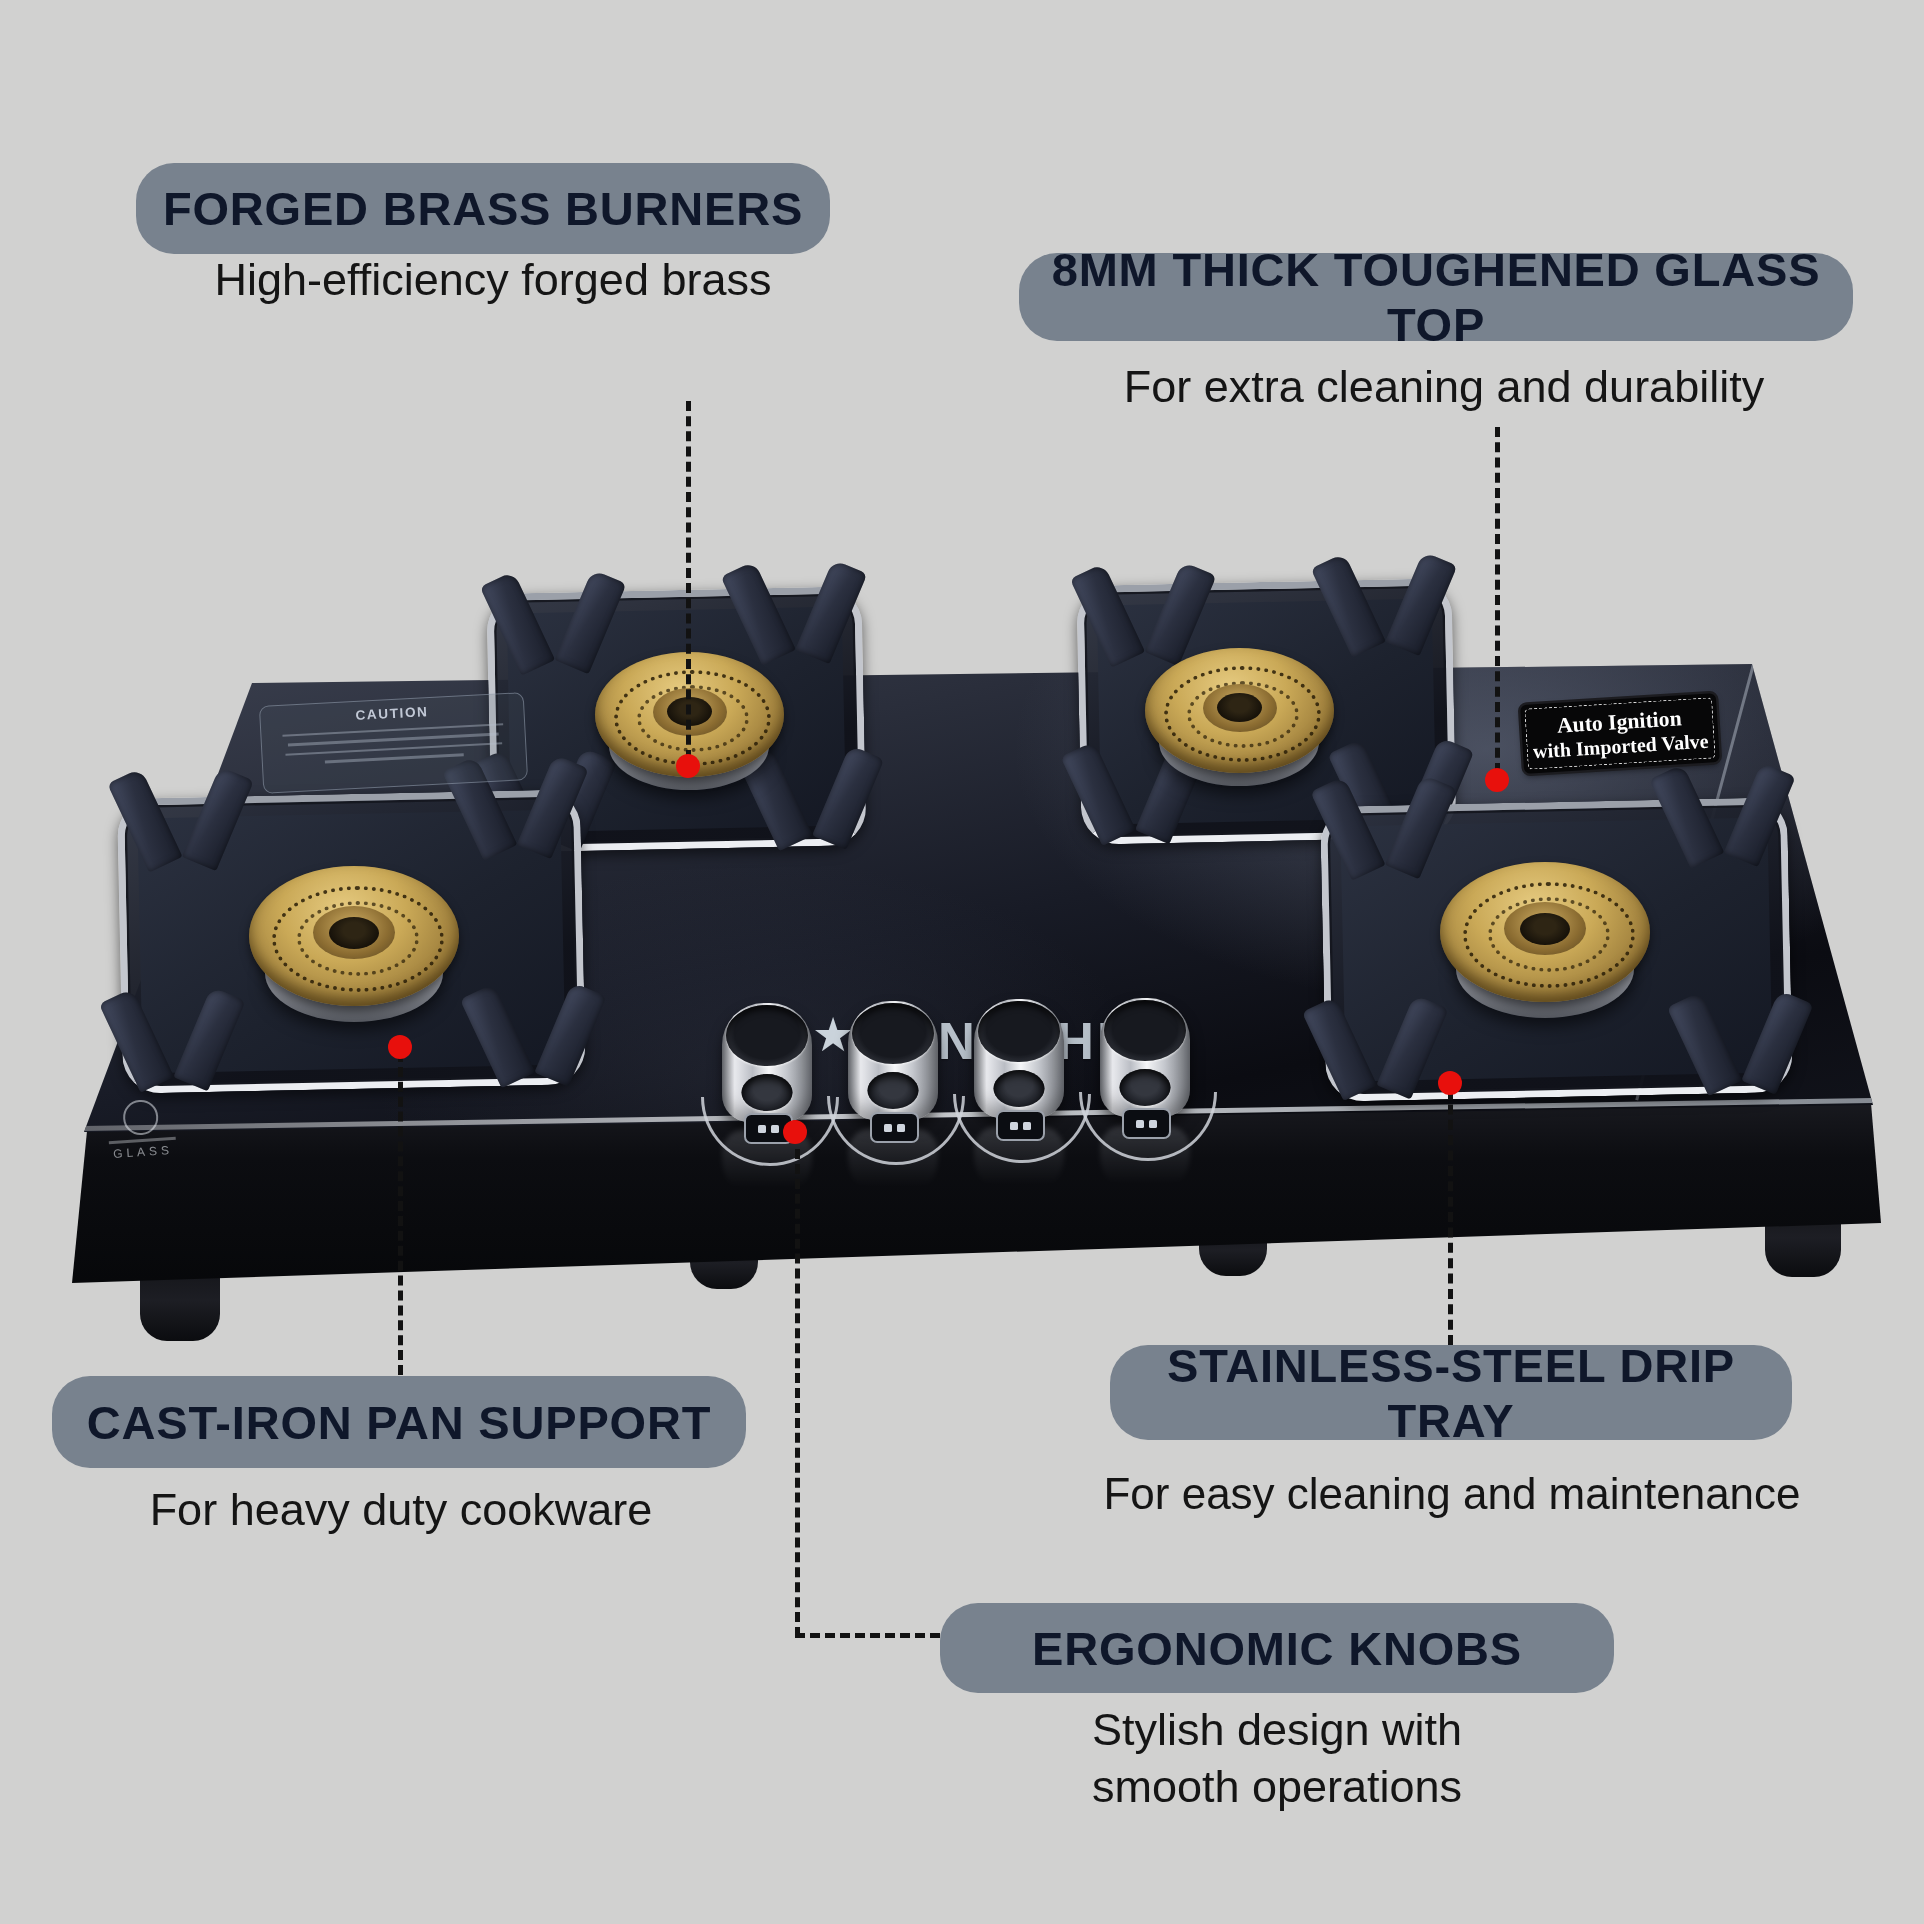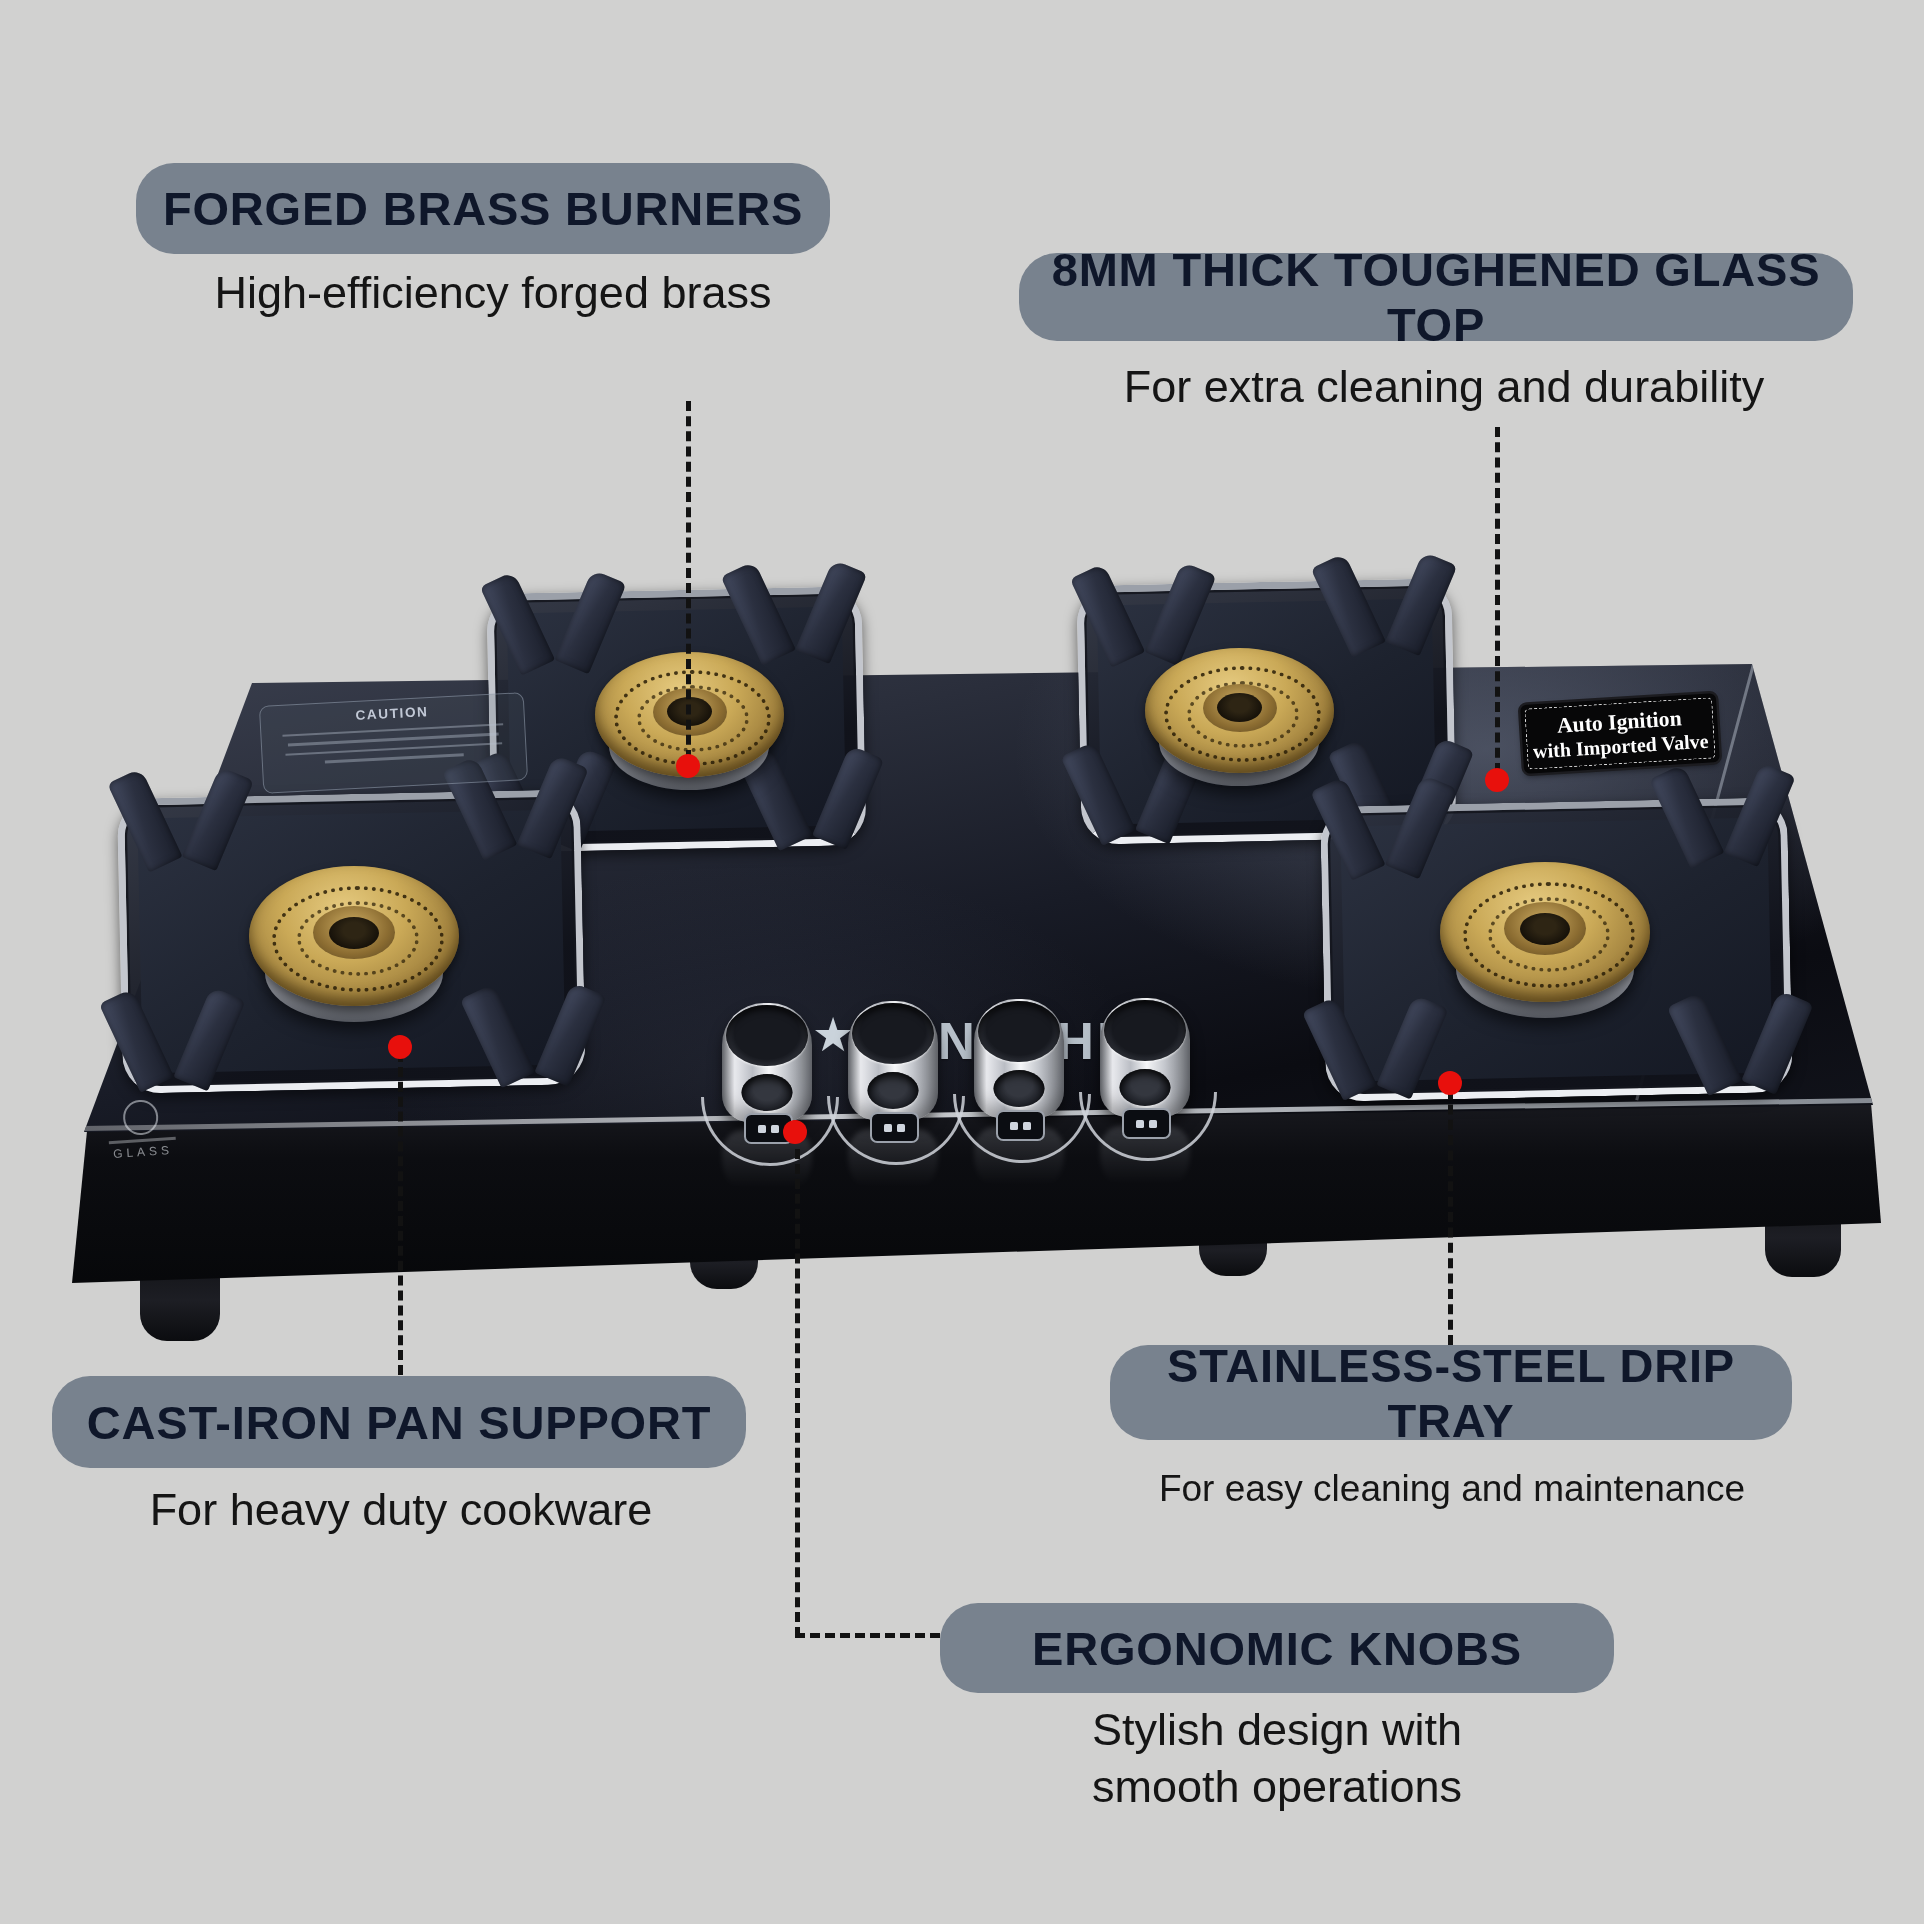--- a/index.html
+++ b/index.html
@@ -317,21 +317,21 @@
         <i></i>
       </div>
     <div class="chip" style="left:1122px; top:1108px;">
         <i></i>
         <i></i>
       </div>
   </div>
 
   <div>
     <div class="badge" style="left:136px; top:163px; width:694px; height:91px;">FORGED BRASS BURNERS</div>
-    <div class="desc" style="left:112px; top:265px; width:762px;">
+    <div class="desc" style="left:112px; top:252px; width:762px;">
       <div>High-efficiency forged brass</div>
     </div>
     <div class="leader-v" style="left:686px; top:401px; height:359px;"></div>
     <div class="dot" style="left:676px; top:754px;"></div>
   </div>
 
   <div>
     <div class="badge" style="left:1019px; top:253px; width:834px; height:88px;">8MM THICK TOUGHENED GLASS TOP</div>
     <div class="desc" style="left:1019px; top:359px; width:850px;">
       <div>For extra cleaning and durability</div>
@@ -344,21 +344,21 @@
     <div class="badge" style="left:52px; top:1376px; width:694px; height:92px;">CAST-IRON PAN SUPPORT</div>
     <div class="desc" style="left:44px; top:1482px; width:714px;">
       <div>For heavy duty cookware</div>
     </div>
     <div class="leader-v" style="left:398px; top:1052px; height:323px;"></div>
     <div class="dot" style="left:388px; top:1035px;"></div>
   </div>
 
   <div>
     <div class="badge" style="left:1110px; top:1345px; width:682px; height:95px;">STAINLESS-STEEL DRIP TRAY</div>
-    <div class="desc" style="left:1035px; top:1466px; width:834px; font-size:37px;">
+    <div class="desc" style="left:1035px; top:1466px; width:834px; font-size:44px;">
       <div>For easy cleaning and maintenance</div>
     </div>
     <div class="leader-v" style="left:1448px; top:1089px; height:256px;"></div>
     <div class="dot" style="left:1438px; top:1071px;"></div>
   </div>
 
   <div>
     <div class="badge" style="left:940px; top:1603px; width:674px; height:90px;">ERGONOMIC KNOBS</div>
     <div class="desc" style="left:938px; top:1702px; width:678px;">
       <div>Stylish design with</div>

